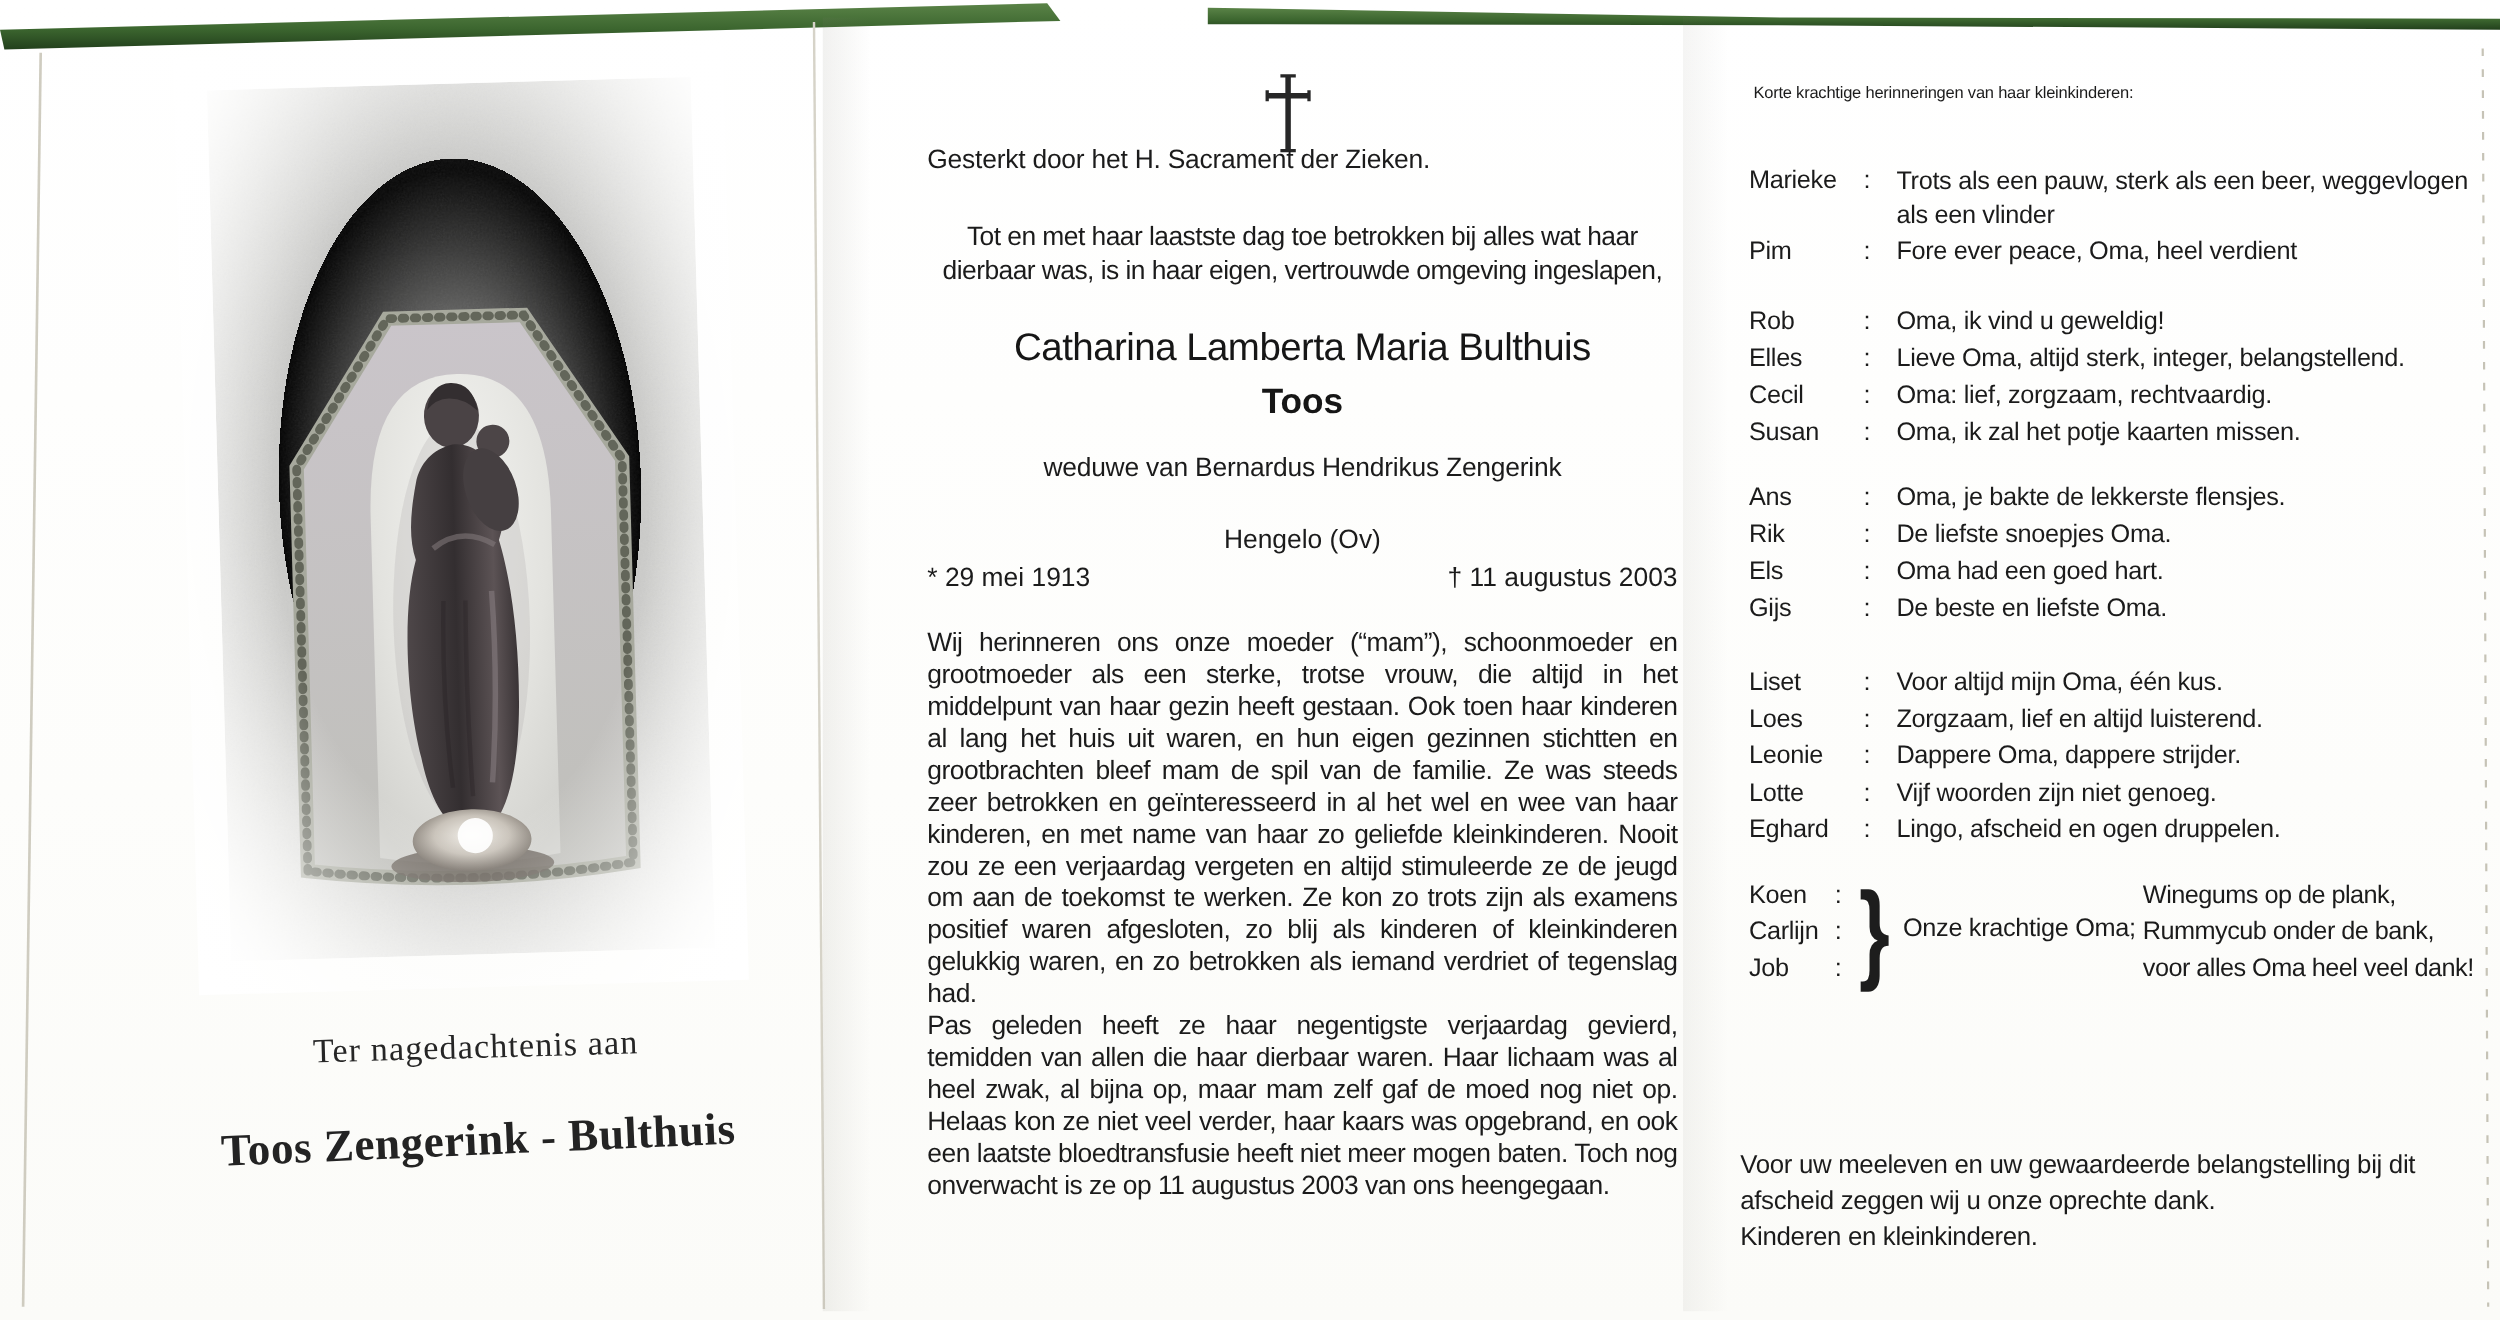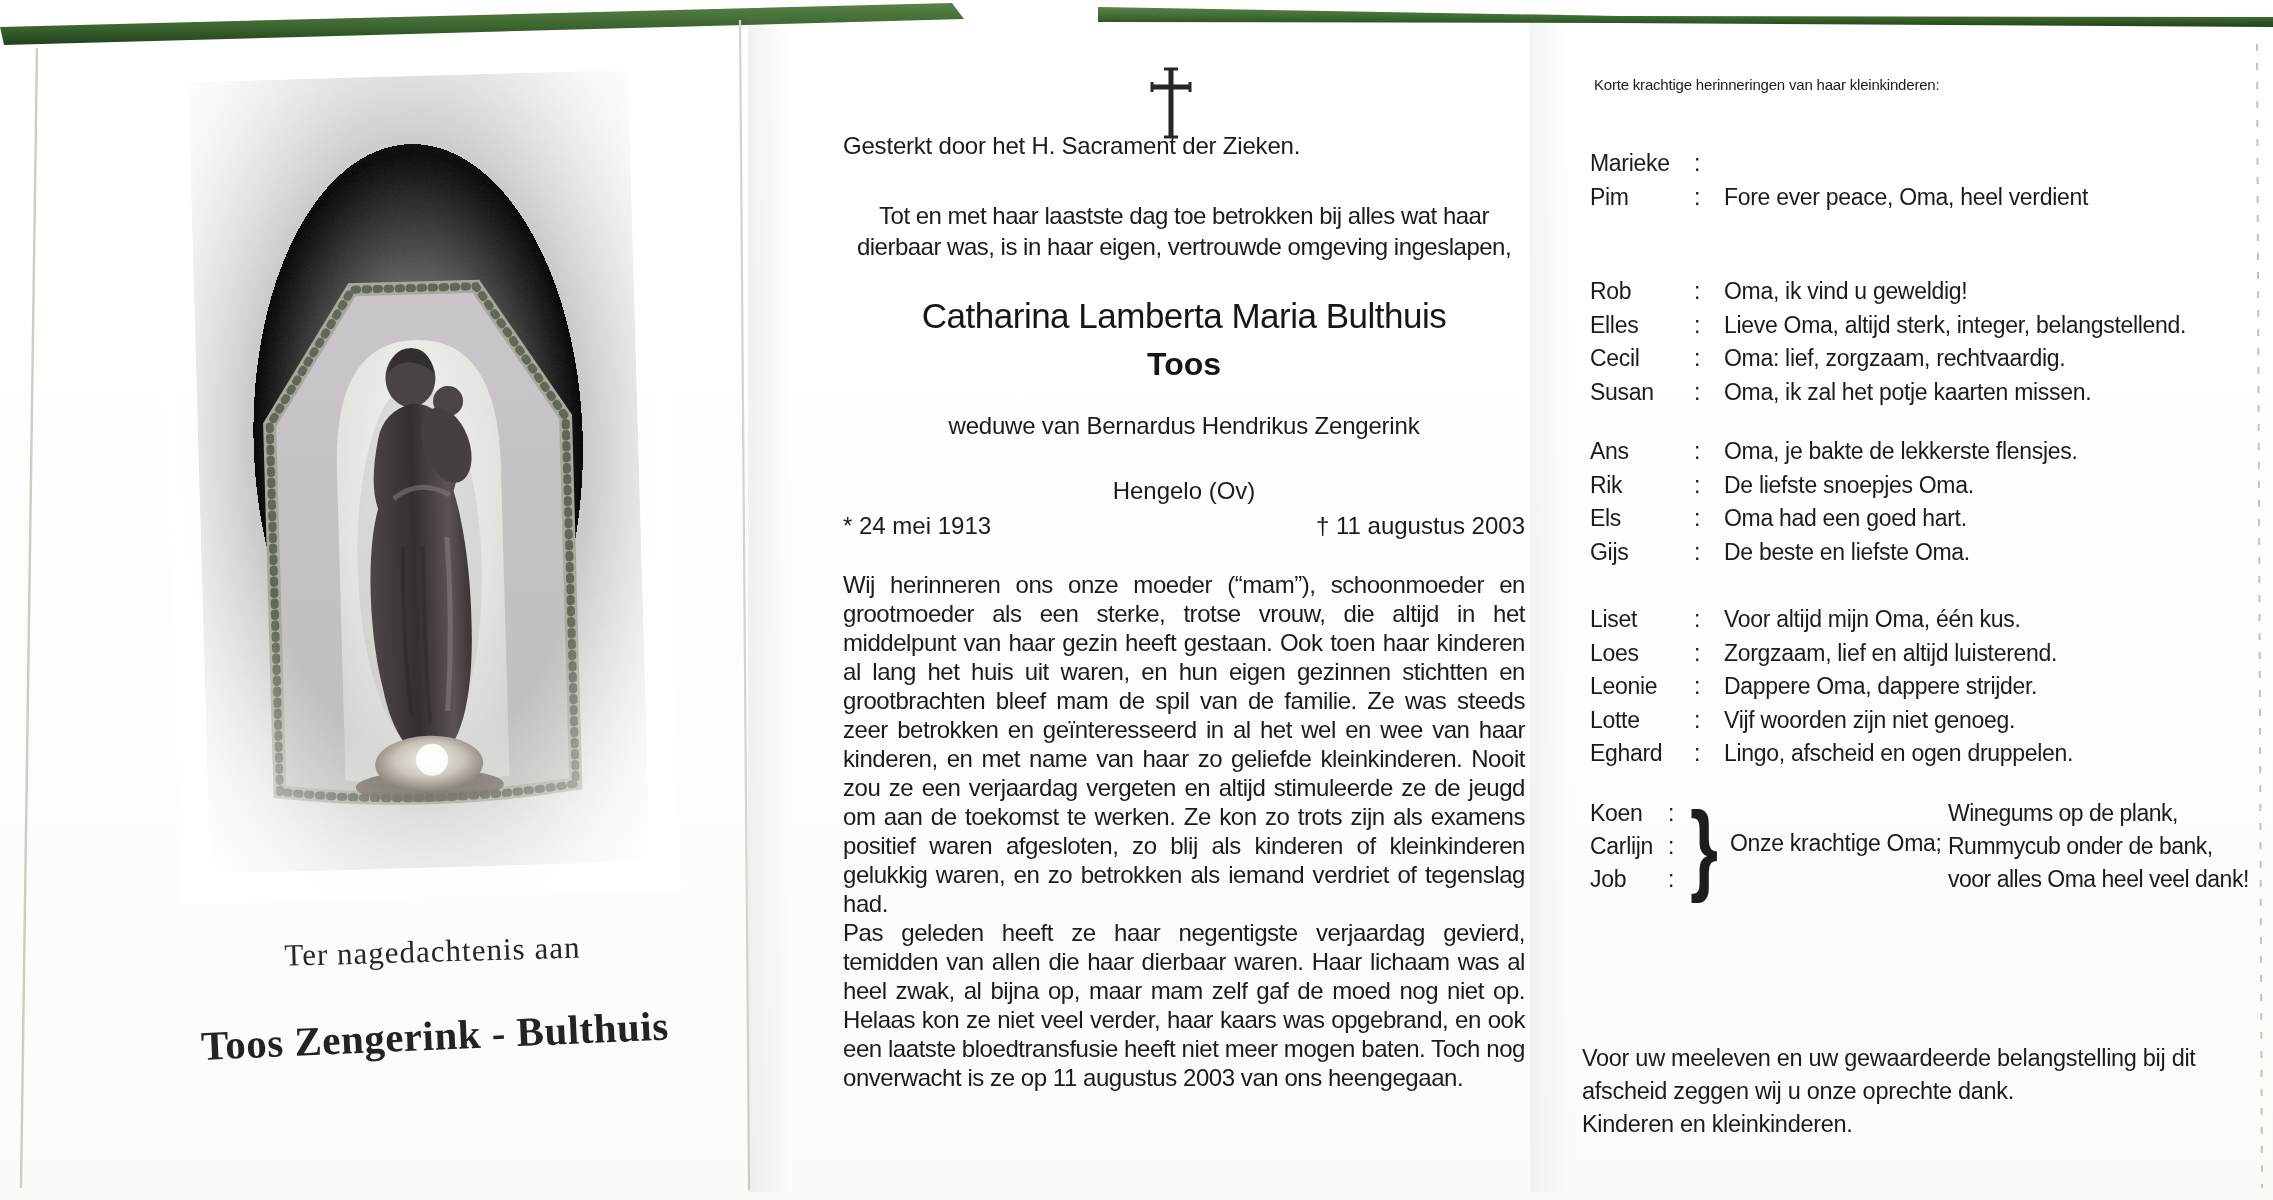--- a/index.html
+++ b/index.html
@@ -172,36 +172,38 @@
       </g>
     </svg>
     <p class="sacrament">Gesterkt door het H. Sacrament der Zieken.</p>
     <p class="ml-intro">Tot en met haar laastste dag toe betrokken bij alles wat haar
 dierbaar was, is in haar eigen, vertrouwde omgeving ingeslapen,</p>
     <h1 class="full-name">Catharina Lamberta Maria Bulthuis</h1>
     <h2 class="nickname">Toos</h2>
     <p class="widow">weduwe van Bernardus Hendrikus Zengerink</p>
     <p class="place">Hengelo (Ov)</p>
     <div class="dates">
-      <span>* 24 mei 1913</span>
+      <span>* 29 mei 1913</span>
       <span>† 11 augustus 2003</span>
     </div>
     <div class="bodytext">
       <p>Wij herinneren ons onze moeder (“mam”), schoonmoeder en grootmoeder als een sterke, trotse vrouw, die altijd in het middelpunt van haar gezin heeft gestaan. Ook toen haar kinderen al lang het huis uit waren, en hun eigen gezinnen stichtten en grootbrachten bleef mam de spil van de familie. Ze was steeds zeer betrokken en geïnteresseerd in al het wel en wee van haar kinderen, en met name van haar zo geliefde kleinkinderen. Nooit zou ze een verjaardag vergeten en altijd stimuleerde ze de jeugd om aan de toekomst te werken. Ze kon zo trots zijn als examens positief waren afgesloten, zo blij als kinderen of kleinkinderen gelukkig waren, en zo betrokken als iemand verdriet of tegenslag had.</p>
       <p>Pas geleden heeft ze haar negentigste verjaardag gevierd, temidden van allen die haar dierbaar waren. Haar lichaam was al heel zwak, al bijna op, maar mam zelf gaf de moed nog niet op. Helaas kon ze niet veel verder, haar kaars was opgebrand, en ook een laatste bloedtransfusie heeft niet meer mogen baten. Toch nog onverwacht is ze op 11 augustus 2003 van ons heengegaan.</p>
     </div>
   </div>
 
   <div class="page" id="right-page">
     <p class="rp-heading">Korte krachtige herinneringen van haar kleinkinderen:</p>
 
     <div class="mem-group" id="group-a">
       <div class="mem-row">
         <span class="mem-name">Marieke</span>
           <span class="mem-colon">:</span>
+          <span class="mem-text">Trots als een pauw, sterk als een beer, weggevlogen
+als een vlinder</span>
       </div>
       <div class="mem-row">
         <span class="mem-name">Pim</span>
           <span class="mem-colon">:</span>
           <span class="mem-text">Fore ever peace, Oma, heel verdient</span>
       </div>
     </div>
 
     <div class="mem-group" id="group-b">
       <div class="mem-row">

